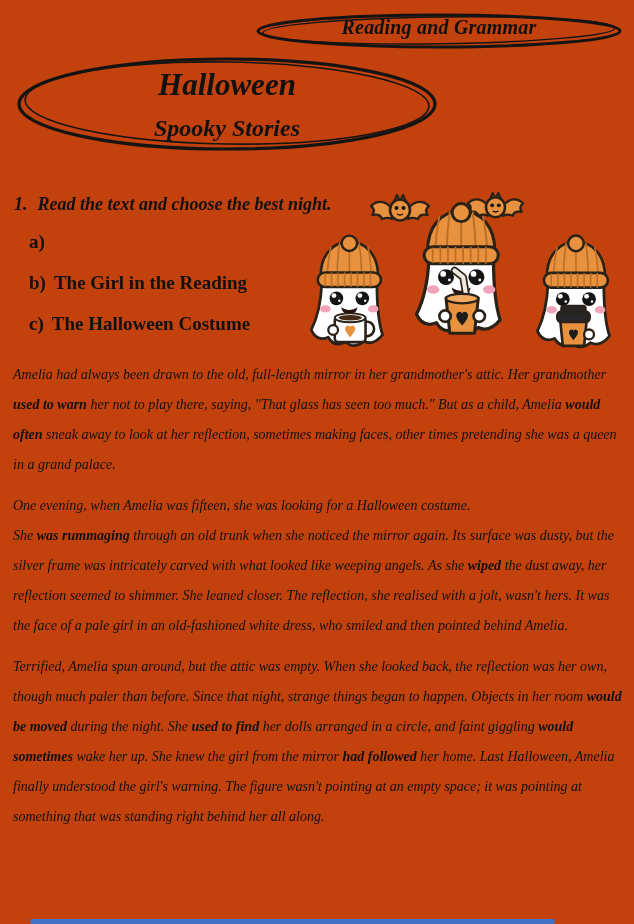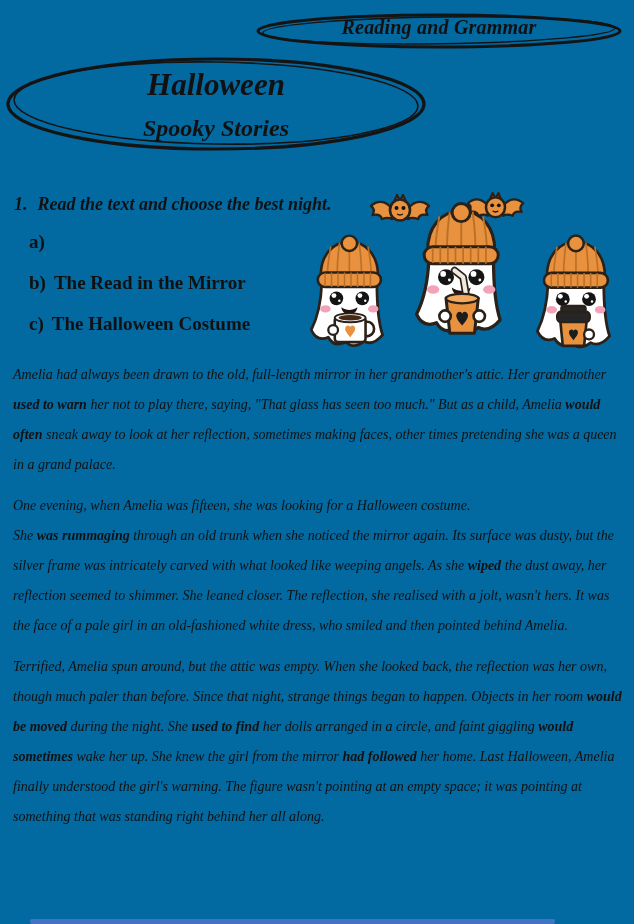--- a/index.html
+++ b/index.html
@@ -1,26 +1,26 @@
 <!DOCTYPE html>
 <html><head>
 <meta charset="utf-8">
 <style>
   html,body{margin:0;padding:0;background:#fff;}
   .page{
-    position:relative;width:634px;height:924px;background:#0369a1;
+    position:relative;width:634px;height:924px;background:#c2410c;
     overflow:hidden;font-family:"Liberation Serif","DejaVu Serif",serif;color:#111;
   }
   
   .badge-wrap{position:absolute;left:254px;top:12px;width:370px;height:38px;}
   .badge-text{
     position:absolute;left:0;top:4px;width:100%;text-align:center;
     font-size:20px;font-weight:bold;font-style:italic;letter-spacing:.2px;
   }
-  .title-wrap{position:absolute;left:4px;top:55px;width:424px;height:98px;}
+  .title-wrap{position:absolute;left:15px;top:55px;width:424px;height:98px;}
   .title-line1{
     position:absolute;left:0;top:12px;width:100%;text-align:center;
     font-size:31px;font-weight:bold;font-style:italic;
   }
   .title-line2{
     position:absolute;left:0;top:52px;width:100%;text-align:center;
     font-size:24px;font-weight:bold;font-style:italic;margin-top:8px;
   }
   svg .ink{stroke:#141414;fill:none;}
   
@@ -70,21 +70,21 @@
     <span class="qnum">1.</span>
     <span>Read the text and choose the best night.</span>
   </div>
 
   <div class="options">
     <div class="option">
       <span class="letter">a)</span>
     </div>
     <div class="option">
       <span class="letter">b)</span>
-      <span>The Read in the Mirror</span>
+      <span>The Girl in the Reading</span>
     </div>
     <div class="option">
       <span class="letter">c)</span>
       <span>The Halloween Costume</span>
     </div>
   </div>
 
   <svg class="illo" viewBox="0 0 334 164">
     <defs>
       <g id="ghostbase">

